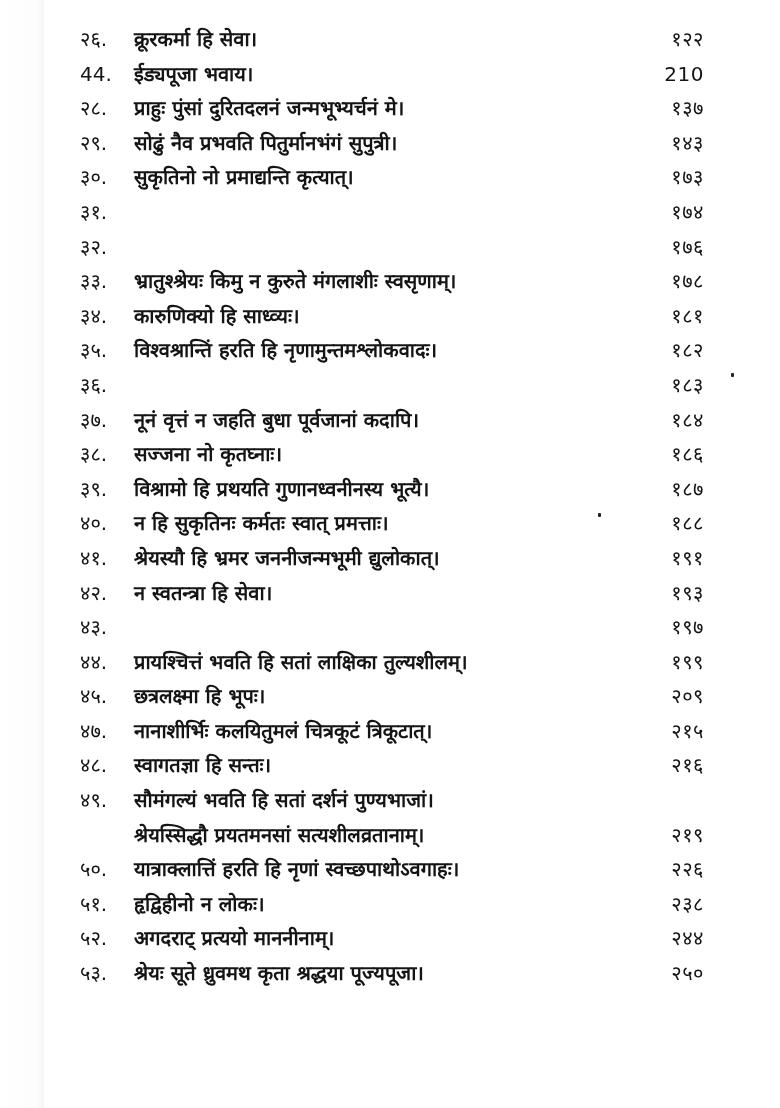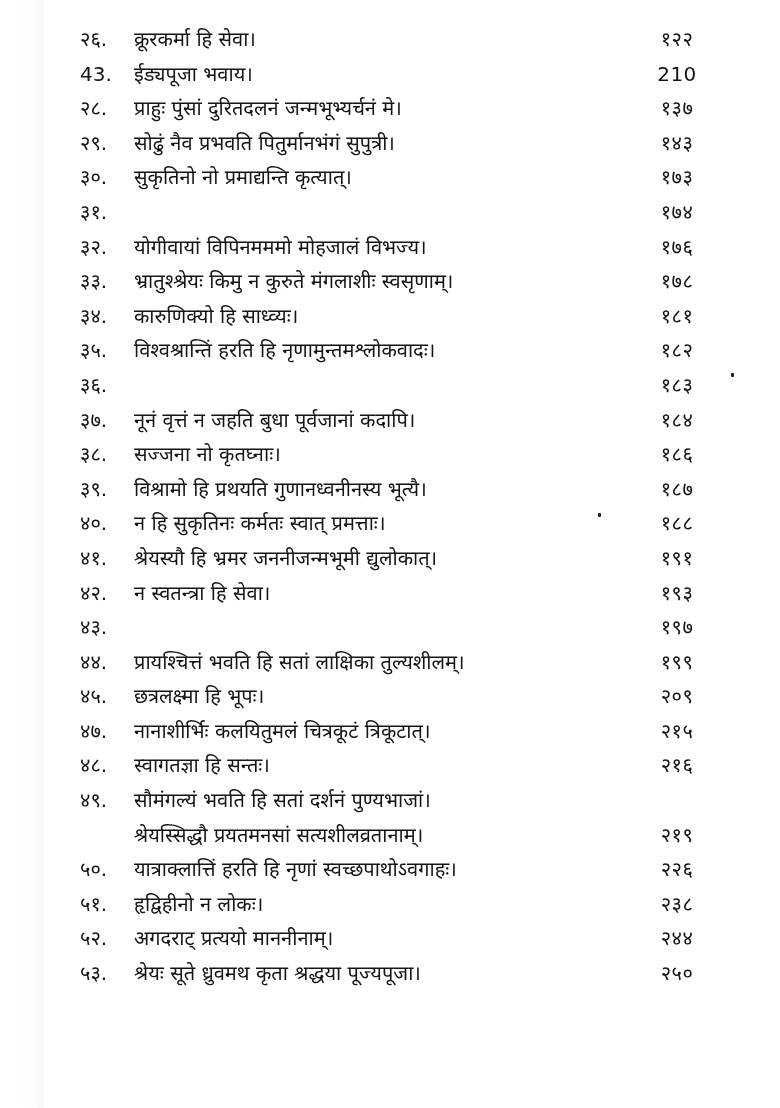--- a/index.html
+++ b/index.html
@@ -46,27 +46,28 @@
   .num {
     position: absolute;
     left: 0;
     top: 0;
     width: 50px;
   }
   .text {
     position: absolute;
     left: 54px;
     top: 0;
+    font-weight: bold;
   }
   .page-no {
     position: absolute;
-    right: 8px;
+    right: 16px;
     top: 0;
     width: 70px;
-    text-align: center;
+    text-align: right;
     letter-spacing: 0.5px;
   }
   .speck {
     position: absolute;
     width: 3px;
     height: 4px;
     background: #222;
     border-radius: 1px;
   }
 </style>
@@ -79,21 +80,21 @@
   <div class="toc" id="toc">
       <div class="entry">
         <div class="line">
           <span class="num">२६.</span>
           <span class="text">क्रूरकर्मा हि सेवा।</span>
           <span class="page-no">१२२</span>
         </div>
       </div>
       <div class="entry">
         <div class="line">
-          <span class="num">43.</span>
+          <span class="num">44.</span>
           <span class="text">ईड्यपूजा भवाय।</span>
           <span class="page-no">210</span>
         </div>
       </div>
       <div class="entry">
         <div class="line">
           <span class="num">२८.</span>
           <span class="text">प्राहुः पुंसां दुरितदलनं जन्मभूभ्यर्चनं मे।</span>
           <span class="page-no">१३७</span>
         </div>
@@ -114,21 +115,20 @@
       </div>
       <div class="entry">
         <div class="line">
           <span class="num">३१.</span>
           <span class="page-no">१७४</span>
         </div>
       </div>
       <div class="entry">
         <div class="line">
           <span class="num">३२.</span>
-          <span class="text">योगीवायां विपिनमममो मोहजालं विभज्य।</span>
           <span class="page-no">१७६</span>
         </div>
       </div>
       <div class="entry">
         <div class="line">
           <span class="num">३३.</span>
           <span class="text">भ्रातुश्श्रेयः किमु न कुरुते मंगलाशीः स्वसृणाम्।</span>
           <span class="page-no">१७८</span>
         </div>
       </div>

